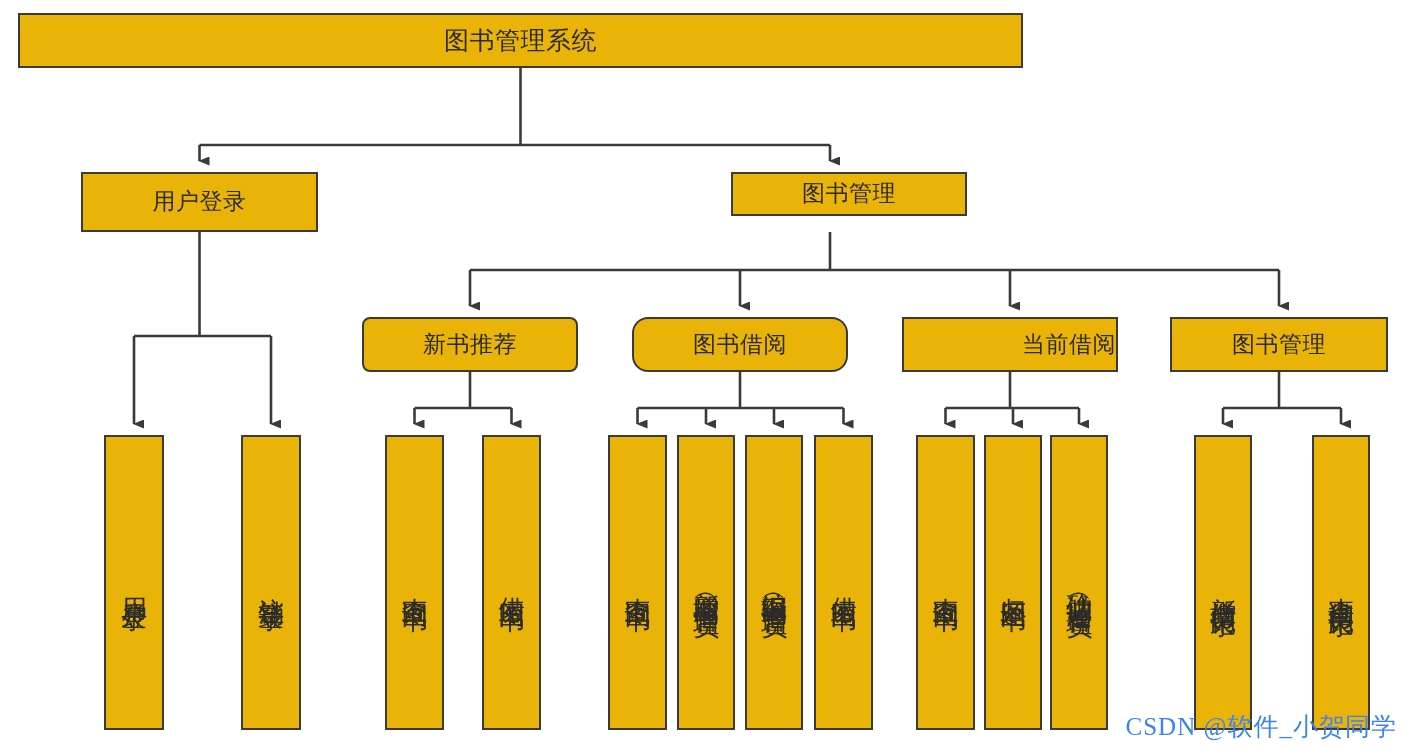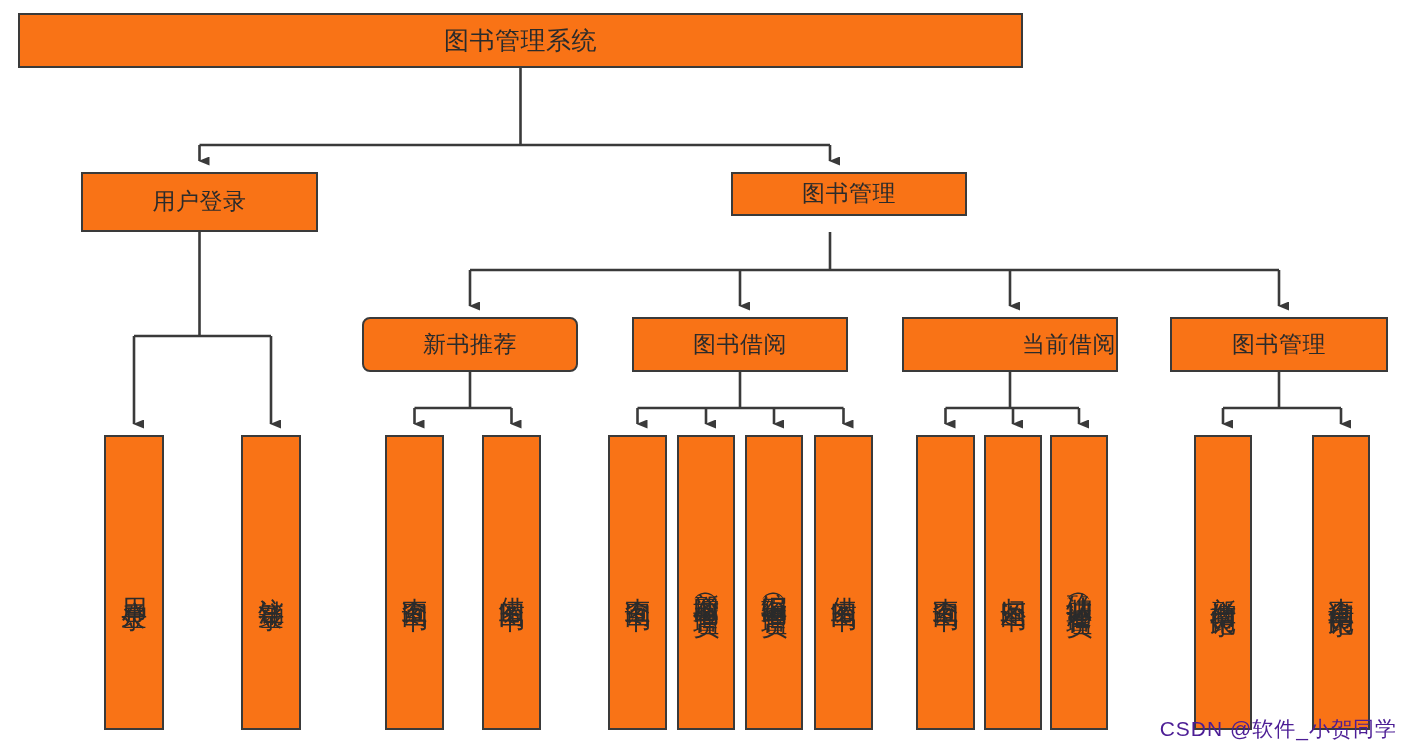--- a/index.html
+++ b/index.html
@@ -10,21 +10,21 @@
     font-family:"DejaVu Sans","Liberation Sans",sans-serif;
     overflow:hidden;
     position:relative;
   }
   #diagram-root{position:absolute;left:0;top:0;width:1405px;height:747px;}
   svg#edges{position:absolute;left:0;top:0;width:1405px;height:747px;}
 
   .node{
     position:absolute;
     box-sizing:border-box;
-    background:#f97316;
+    background:#eab308;
     border:2px solid #3a3a3a;
     display:flex;
     align-items:center;
     justify-content:center;
     color:#2b2b2b;
     z-index:5;
   }
   .node .lbl{
     display:block;
     text-align:center;
@@ -50,25 +50,25 @@
     white-space:nowrap;
     height:100%;
   }
   
   .node.leaf.short{align-items:center;padding-top:0;}
 
   .watermark{
     position:absolute;
     right:8px;
     bottom:4px;
-    font-size:21px;
-    color:#4c1d95;
+    font-size:25px;
+    color:#3b82f6;
     letter-spacing:1px;
     z-index:9;
-    font-family:Liberation Sans, sans-serif;
+    font-family:Liberation Serif, serif;
     white-space:nowrap;
   }
 </style>
 </head>
 <body>
 
 <div id="diagram-root">
 
   <svg id="edges" viewBox="0 0 1405 747" xmlns="http://www.w3.org/2000/svg">
     <defs>
@@ -119,21 +119,21 @@
       </div>
       <div class="node mid" style="left: 81px; top: 172px; width: 237px; height: 60px;">
         <span class="lbl">用户登录</span>
       </div>
       <div class="node mid" style="left: 692px; top: 172px; width: 236px; height: 44px; margin-left: 39px;">
         <span class="lbl">图书管理</span>
       </div>
       <div class="node mid" style="left: 362px; top: 317px; width: 216px; height: 55px; border-radius: 8px;">
         <span class="lbl">新书推荐</span>
       </div>
-      <div class="node mid" style="left: 632px; top: 317px; width: 216px; height: 55px;">
+      <div class="node mid" style="left: 632px; top: 317px; width: 216px; height: 55px; border-radius: 16px;">
         <span class="lbl">图书借阅</span>
       </div>
       <div class="node mid" style="left: 902px; top: 317px; width: 216px; height: 55px; justify-content: flex-end;">
         <span class="lbl">当前借阅</span>
       </div>
       <div class="node mid" style="left: 1170px; top: 317px; width: 218px; height: 55px;">
         <span class="lbl">图书管理</span>
       </div>
       <div class="node leaf short" style="left: 104px; top: 435px; width: 60px; height: 295px;">
         <span class="lbl">用户登录</span>

